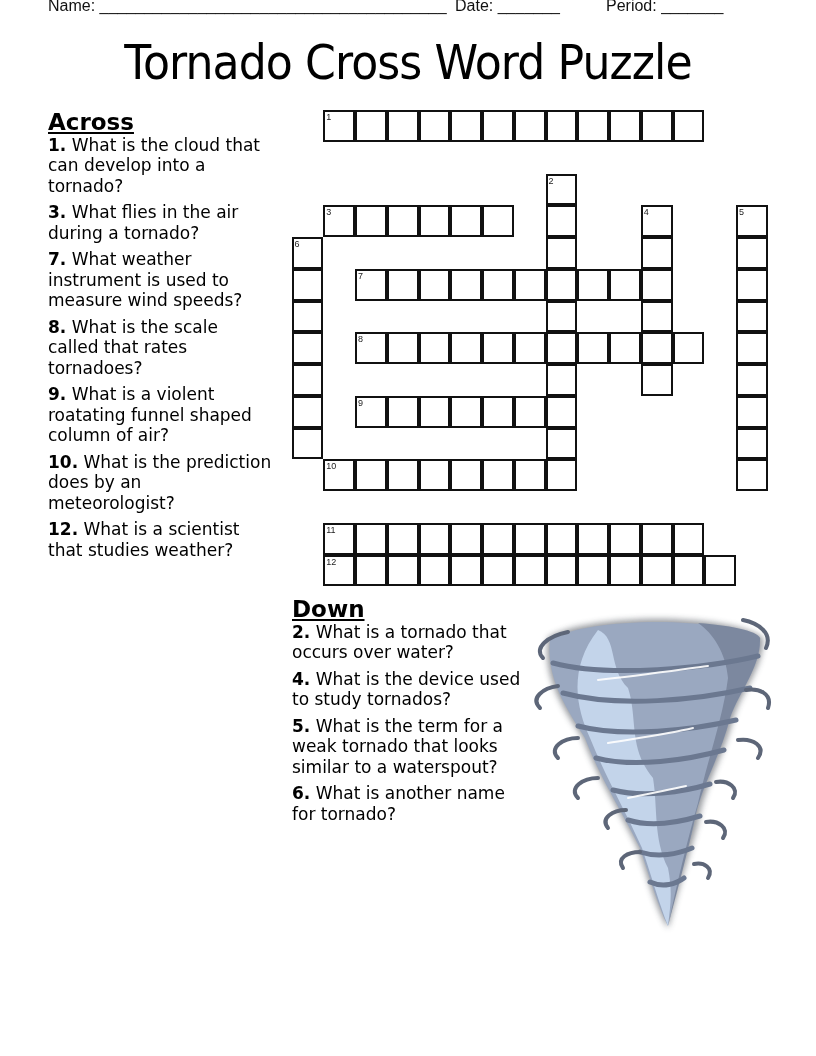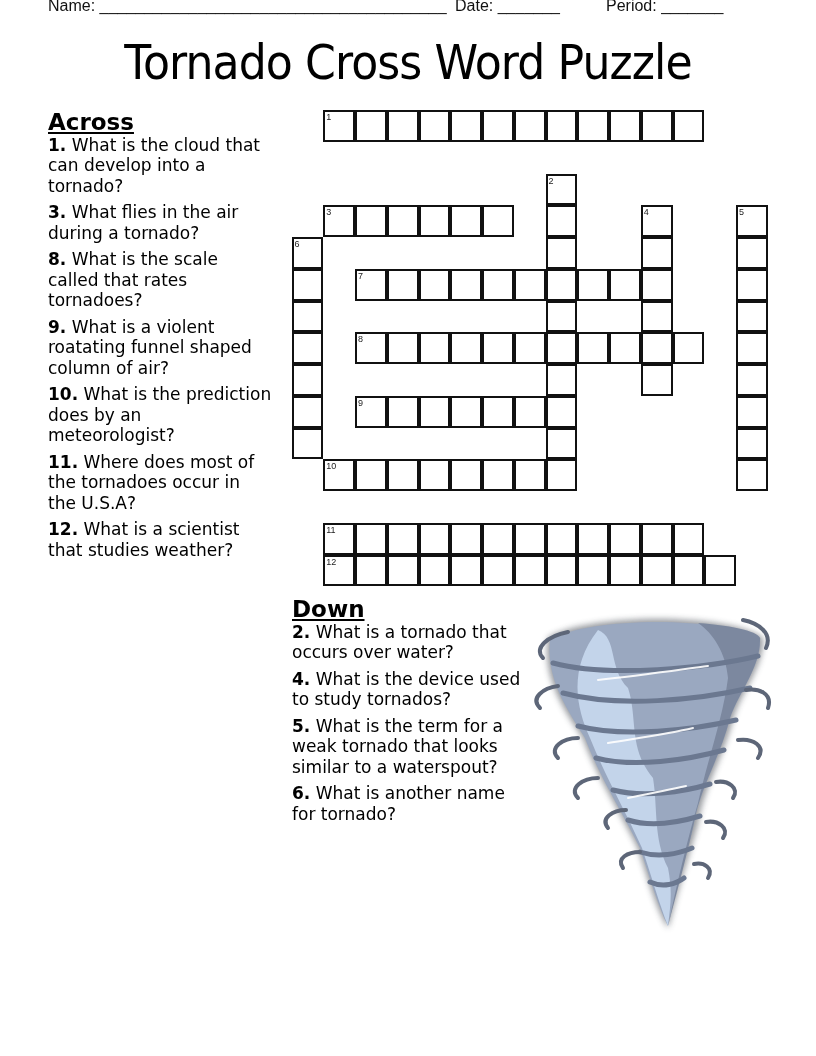--- a/index.html
+++ b/index.html
@@ -43,24 +43,24 @@
   <span style="left:558px">Period: _______</span>
 </div>
 
 <div class="title">Tornado Cross Word Puzzle</div>
 
 <div class="clues across">
   <span class="heading">Across</span>
   <div id="across-list">
       <div class="clue"><b>1.</b><span> What is the cloud that can develop into a tornado?</span></div>
       <div class="clue"><b>3.</b><span> What flies in the air during a tornado?</span></div>
+      <div class="clue"><b>7.</b><span> What weather instrument is used to measure wind speeds?</span></div>
       <div class="clue"><b>8.</b><span> What is the scale called that rates tornadoes?</span></div>
       <div class="clue"><b>9.</b><span> What is a violent roatating funnel shaped column of air?</span></div>
       <div class="clue"><b>10.</b><span> What is the prediction does by an meteorologist?</span></div>
-      <div class="clue"><b>11.</b><span> Where does most of the tornadoes occur in the U.S.A?</span></div>
       <div class="clue"><b>12.</b><span> What is a scientist that studies weather?</span></div>
     </div>
 </div>
 
 <div class="clues down">
   <span class="heading">Down</span>
   <div id="down-list">
       <div class="clue"><b>2.</b><span> What is a tornado that occurs over water?</span></div>
       <div class="clue"><b>4.</b><span> What is the device used to study tornados?</span></div>
       <div class="clue"><b>5.</b><span> What is the term for a weak tornado that looks similar to a waterspout?</span></div>

